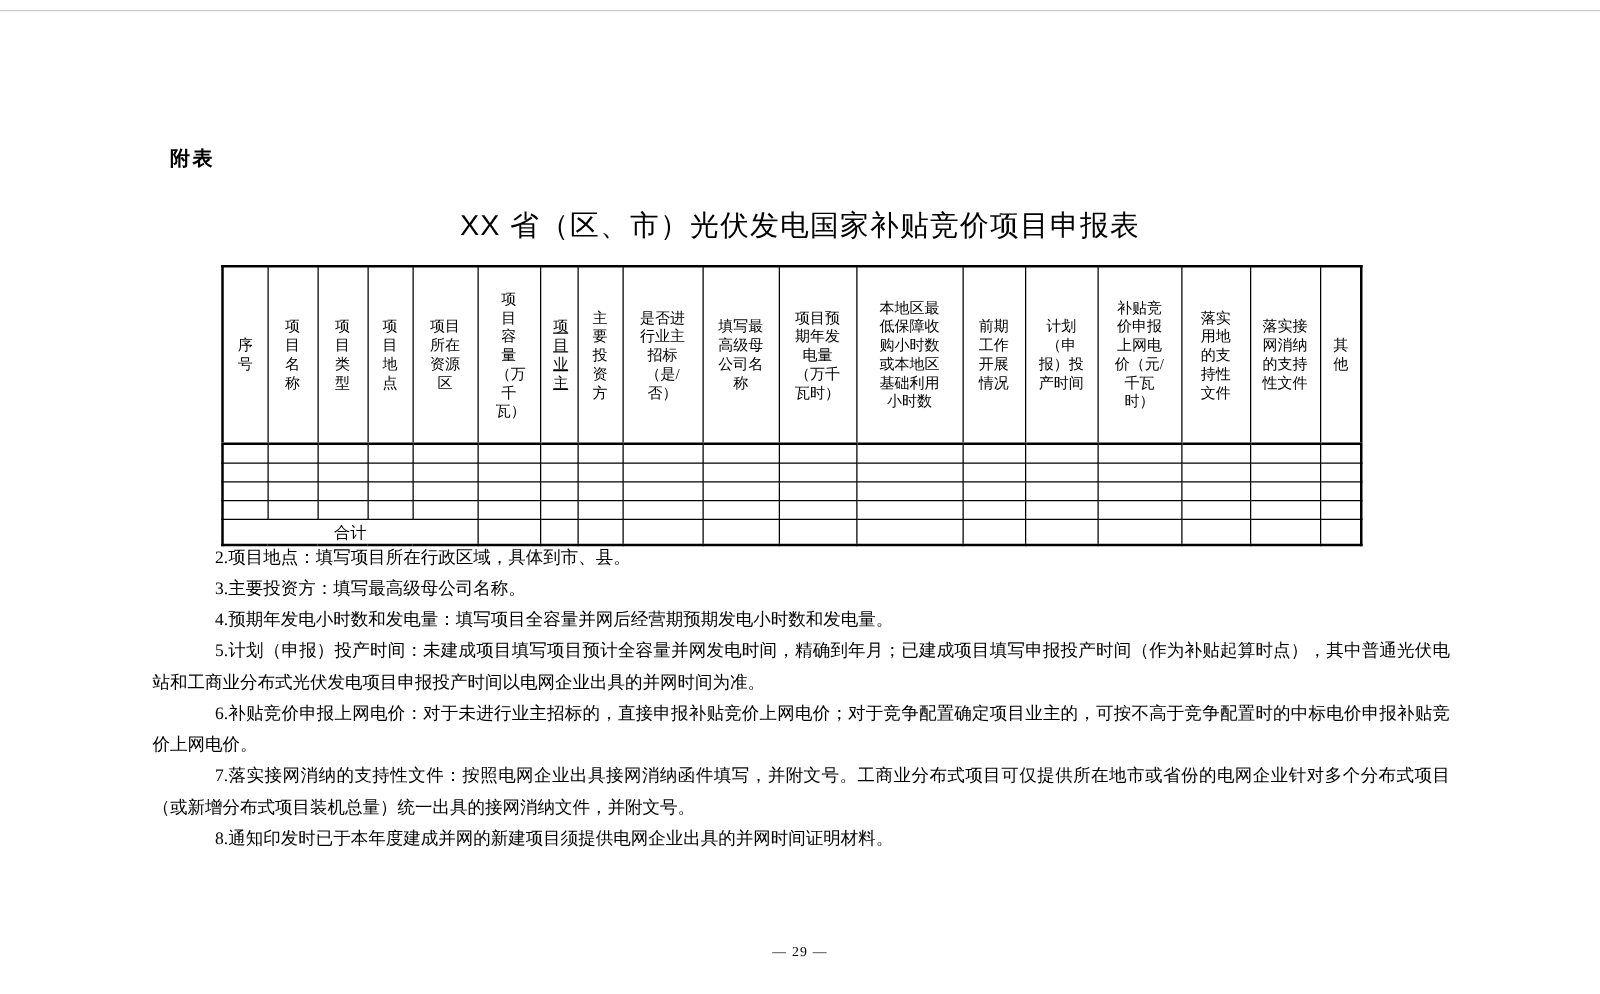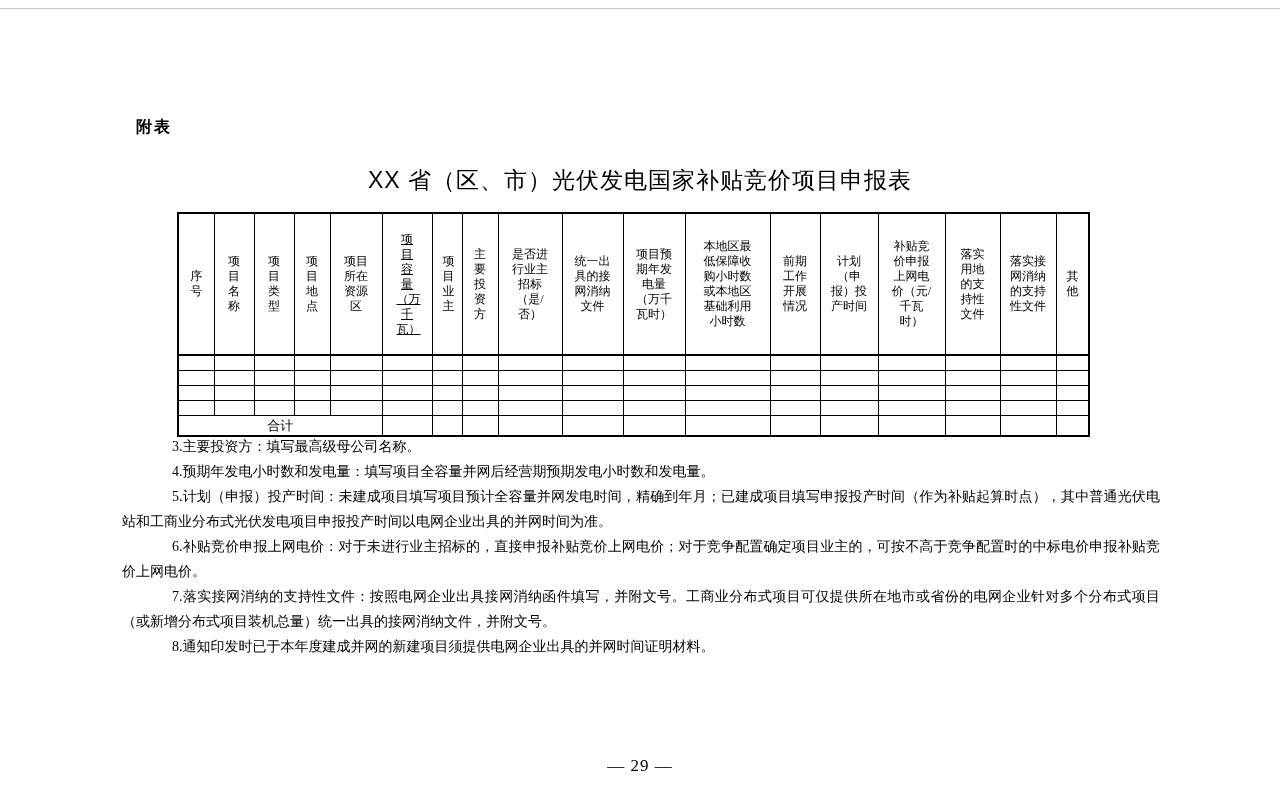--- a/index.html
+++ b/index.html
@@ -35,21 +35,21 @@
   .app-table tbody td{height:14px;font-size:12px;}
   .app-table tr.total-row td{height:19px;font-size:13px;text-align:center;vertical-align:middle;}
   .notes{
     position:absolute;left:122px;top:434px;width:1038px;
     font-size:14px;line-height:25px;text-align:justify;
   }
   .notes p{margin:0;text-indent:50px;}
   .notes p.first{text-indent:9px;}
   .page-number{
     position:absolute;left:0;top:756px;width:1280px;text-align:center;
-    font-size:17px;letter-spacing:1px;
+    font-size:11px;letter-spacing:1px;
   }
 </style>
 </head>
 <body>
 
 <div class="scan-line"></div>
 
 <div class="appendix-label">附表</div>
 
 <div class="doc-title">XX 省（区、市）光伏发电国家补贴竞价项目申报表</div>
@@ -75,25 +75,25 @@
       <col style="width: 56px;">
       <col style="width: 33px;">
     </colgroup>
   <thead>
     <tr>
         <th style="padding: 0px 10px;">序号</th>
         <th style="padding: 0px 10px;">项目名称</th>
         <th style="padding: 0px 10px;">项目类型</th>
         <th style="padding: 0px 10px;">项目地点</th>
         <th style="padding: 0px 10px;">项目所在资源区</th>
-        <th style="padding: 0px 14px; text-decoration: underline;">项目容量（万千瓦）</th>
-        <th style="padding: 0px 10px;">项目业主</th>
+        <th style="padding: 0px 14px;">项目容量（万千瓦）</th>
+        <th style="padding: 0px 10px; text-decoration: underline;">项目业主</th>
         <th style="padding: 0px 10px; font-family: Liberation Serif, serif;">主要投资方</th>
         <th style="padding: 0px 10px;">是否进行业主招标（是/否）</th>
-        <th style="padding: 0px 10px;">统一出具的接网消纳文件</th>
+        <th style="padding: 0px 10px;">填写最高级母公司名称</th>
         <th style="padding: 0px 10px;">项目预期年发电量（万千瓦时）</th>
         <th style="padding: 17px 13px; font-family: Liberation Serif, serif;">本地区最低保障收购小时数或本地区基础利用小时数</th>
         <th style="padding: 0px 10px;">前期工作开展情况</th>
         <th style="padding: 0px 10px;">计划（申报）投产时间</th>
         <th style="padding: 0px 10px;">补贴竞价申报上网电价（元/千瓦时）</th>
         <th style="padding: 0px 10px;">落实用地的支持性文件</th>
         <th style="padding: 0px 6px;">落实接网消纳的支持性文件</th>
         <th style="padding: 0px 10px;">其他</th>
       </tr>
   </thead>
@@ -191,20 +191,21 @@
         <td></td>
         <td></td>
         <td></td>
         <td></td>
         <td></td>
       </tr>
     </tbody>
 </table>
 
 <div class="notes">
+    <p class="note-item"><span>2.项目地点：填写项目所在行政区域，具体到市、县。</span></p>
     <p class="note-item"><span>3.主要投资方：填写最高级母公司名称。</span></p>
     <p class="note-item"><span>4.预期年发电小时数和发电量：填写项目全容量并网后经营期预期发电小时数和发电量。</span></p>
     <p class="note-item"><span>5.计划（申报）投产时间：未建成项目填写项目预计全容量并网发电时间，精确到年月；已建成项目填写申报投产时间（作为补贴起算时点），其中普通光伏电站和工商业分布式光伏发电项目申报投产时间以电网企业出具的并网时间为准。</span></p>
     <p class="note-item"><span>6.补贴竞价申报上网电价：对于未进行业主招标的，直接申报补贴竞价上网电价；对于竞争配置确定项目业主的，可按不高于竞争配置时的中标电价申报补贴竞价上网电价。</span></p>
     <p class="note-item"><span>7.落实接网消纳的支持性文件：按照电网企业出具接网消纳函件填写，并附文号。工商业分布式项目可仅提供所在地市或省份的电网企业针对多个分布式项目（或新增分布式项目装机总量）统一出具的接网消纳文件，并附文号。</span></p>
     <p class="note-item"><span>8.通知印发时已于本年度建成并网的新建项目须提供电网企业出具的并网时间证明材料。</span></p>
   </div>
 
 <div class="page-number">— 29 —</div>
 

